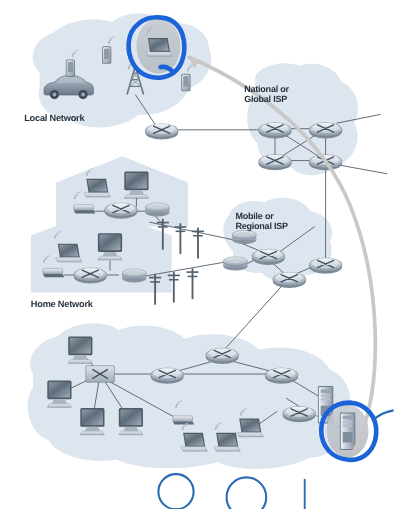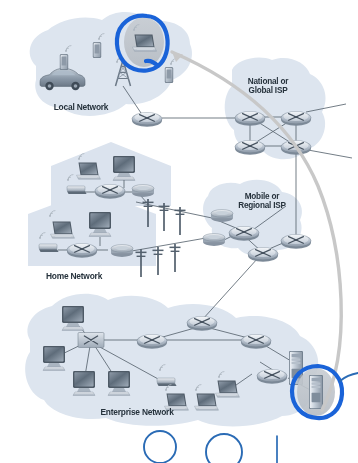--- a/index.html
+++ b/index.html
@@ -6,30 +6,30 @@
   html,body{margin:0;padding:0;background:#ffffff;}
   body{width:358px;height:463px;overflow:hidden;
        font-family:"Liberation Sans","DejaVu Sans",sans-serif;}
   #stage{position:relative;width:358px;height:463px;background:#ffffff;}
   #stage svg{position:absolute;left:0;top:0;width:358px;height:463px;}
   .zone-label{
     position:absolute;
     font-family:"Liberation Sans","DejaVu Sans",sans-serif;
     font-weight:bold;
     color:#26323c;
-    text-align:center;
+    text-align:left;
     line-height:1.12;
     white-space:pre-line;
     letter-spacing:-0.2px;
     pointer-events:none;
   }
   .lbl-mobile{left:22px;  top:103px; width:118px; font-size:8.4px;}
   .lbl-natl{  left:222px; top:77px;  width:92px;  font-size:8.2px;}
   .lbl-local{ left:214px; top:192px; width:96px;  font-size:8.2px;}
-  .lbl-home{  left:16px;  top:272px; width:116px; font-size:8.4px;}
+  .lbl-home{  left:28px;  top:272px; width:116px; font-size:8.4px;}
   .lbl-ent{   left:60px;  top:408px; width:154px; font-size:8.4px;}
 </style>
 </head>
 <body>
 
 <div id="stage">
 
   <svg viewBox="0 0 358 463" xmlns="http://www.w3.org/2000/svg">
     <defs>
 
@@ -338,15 +338,14 @@
       <path d="M277,436 L277,463" stroke="#2a6bb5" stroke-width="1.7"></path>
     </g>
   </svg>
 
   <div class="zone-label lbl-mobile">Local Network</div>
   <div class="zone-label lbl-natl">National or
 Global ISP</div>
   <div class="zone-label lbl-local">Mobile or
 Regional ISP</div>
   <div class="zone-label lbl-home">Home Network</div>
-  <div class="zone-label lbl-ent">Enterprise Network</div>
 
 </div>
 
 </body></html>

